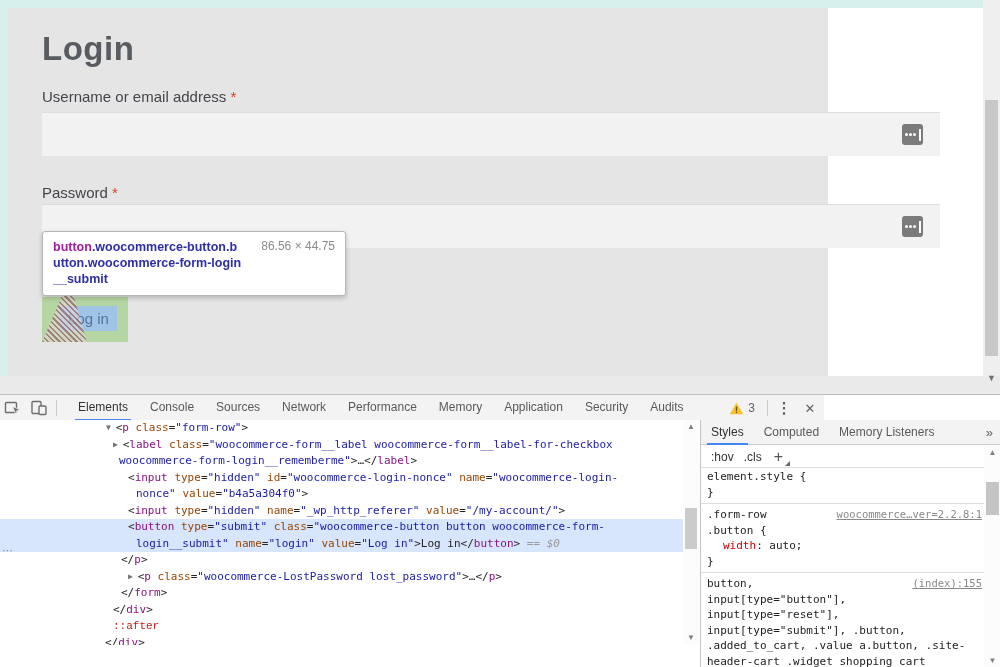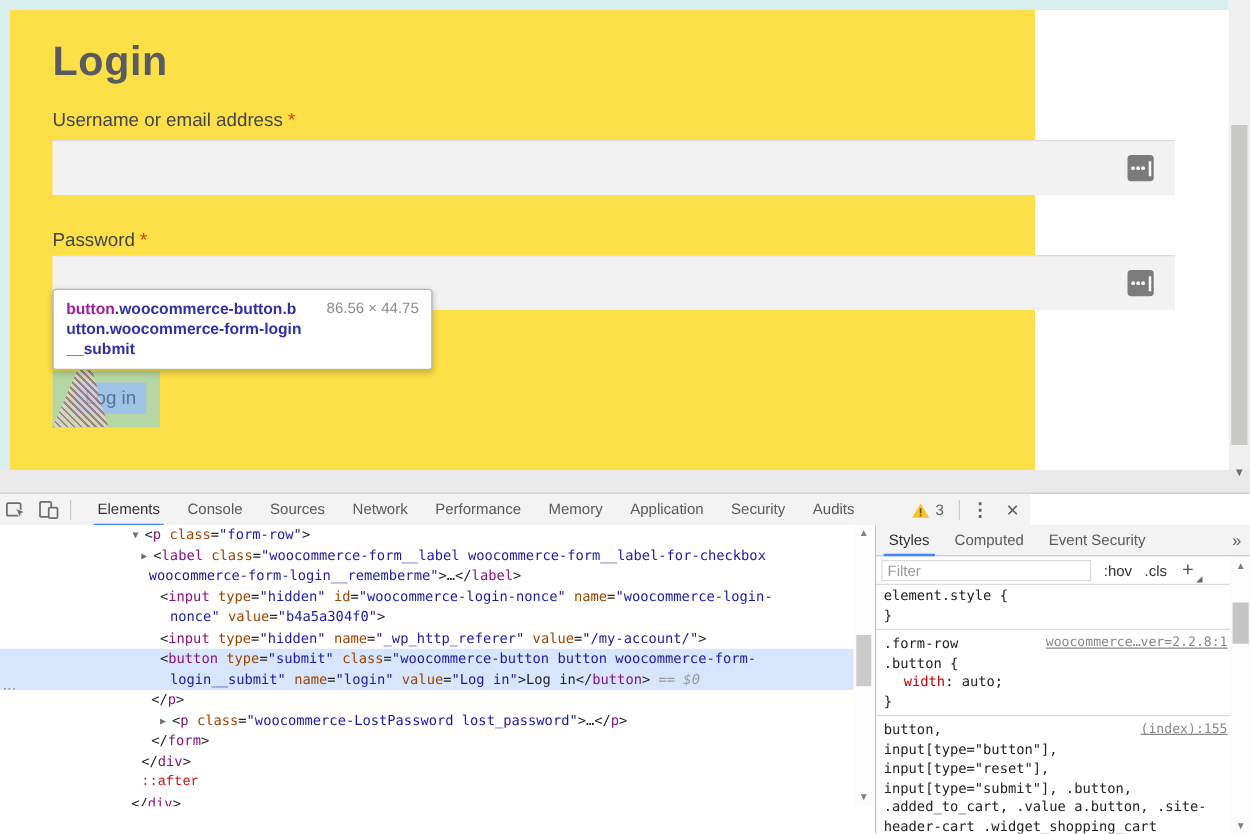--- a/index.html
+++ b/index.html
@@ -2,21 +2,21 @@
 <html><head>
 <meta charset="utf-8">
 <style>
   * { margin:0; padding:0; box-sizing:border-box; }
   html,body { background:#fff; }
   #root {
     position:relative; width:1000px; height:667px; overflow:hidden;
     font-family:"Liberation Sans", sans-serif; background:#fff;
   }
   
-  .page-area { position:absolute; left:0; top:0; width:828px; height:376px; background:#fde047; }
+  .page-area { position:absolute; left:0; top:0; width:828px; height:376px; background:#e5e5e5; }
   .teal-top { position:absolute; left:0; top:0; width:983px; height:8px; background:#d7f0ee; }
   .teal-left { position:absolute; left:0; top:0; width:8px; height:376px; background:#d7f0ee; }
   .page-title { position:absolute; left:42px; top:30px; font-size:33px; color:#585c61; letter-spacing:0.5px; }
   .field-label { position:absolute; left:42px; font-size:15px; color:#43454b; }
   .req { color:#e2401c; }
   .text-field { position:absolute; left:42px; width:898px; height:44px; background:#f2f2f2; border-top:1px solid #dcdcdc; }
   .autofill-icon { position:absolute; width:21px; height:21px; background:#7b7b7b; border-radius:3px;
     display:flex; align-items:center; justify-content:center; gap:1px; }
   .autofill-icon i { display:block; width:3px; height:3px; border-radius:50%; background:#fff; }
   .autofill-icon b { display:block; width:2px; height:12px; background:#fff; margin-left:2px; }
@@ -228,25 +228,24 @@
         <div class="thumb"></div>
         <div class="sb-arrow" style="bottom:1px;">▼</div>
       </div>
 
     </div>
 
     <div class="styles-panel">
       <div class="sp-tabs">
         <div class="sp-tab sel">Styles</div>
           <div class="sp-tab">Computed</div>
-          <div class="sp-tab">Event Security</div>
+          <div class="sp-tab">Memory Listeners</div>
           <span class="sp-more" style="margin-left:auto; order:9;">»</span>
       </div>
       <div class="filter-row">
-        <input class="filter-input" readonly="" placeholder="Filter" style="">
         <span class="hovcls">:hov</span>
         <span class="hovcls">.cls</span>
         <span class="plus-btn">+</span>
       </div>
       <div class="styles-content">
           <div class="style-line">element.style {</div>
           <div class="style-line">}</div>
           <div class="style-sep"></div>
           <div class="style-line"><span class="src-link">woocommerce…ver=2.2.8:1</span>.form-row</div>
           <div class="style-line">.button {</div>

